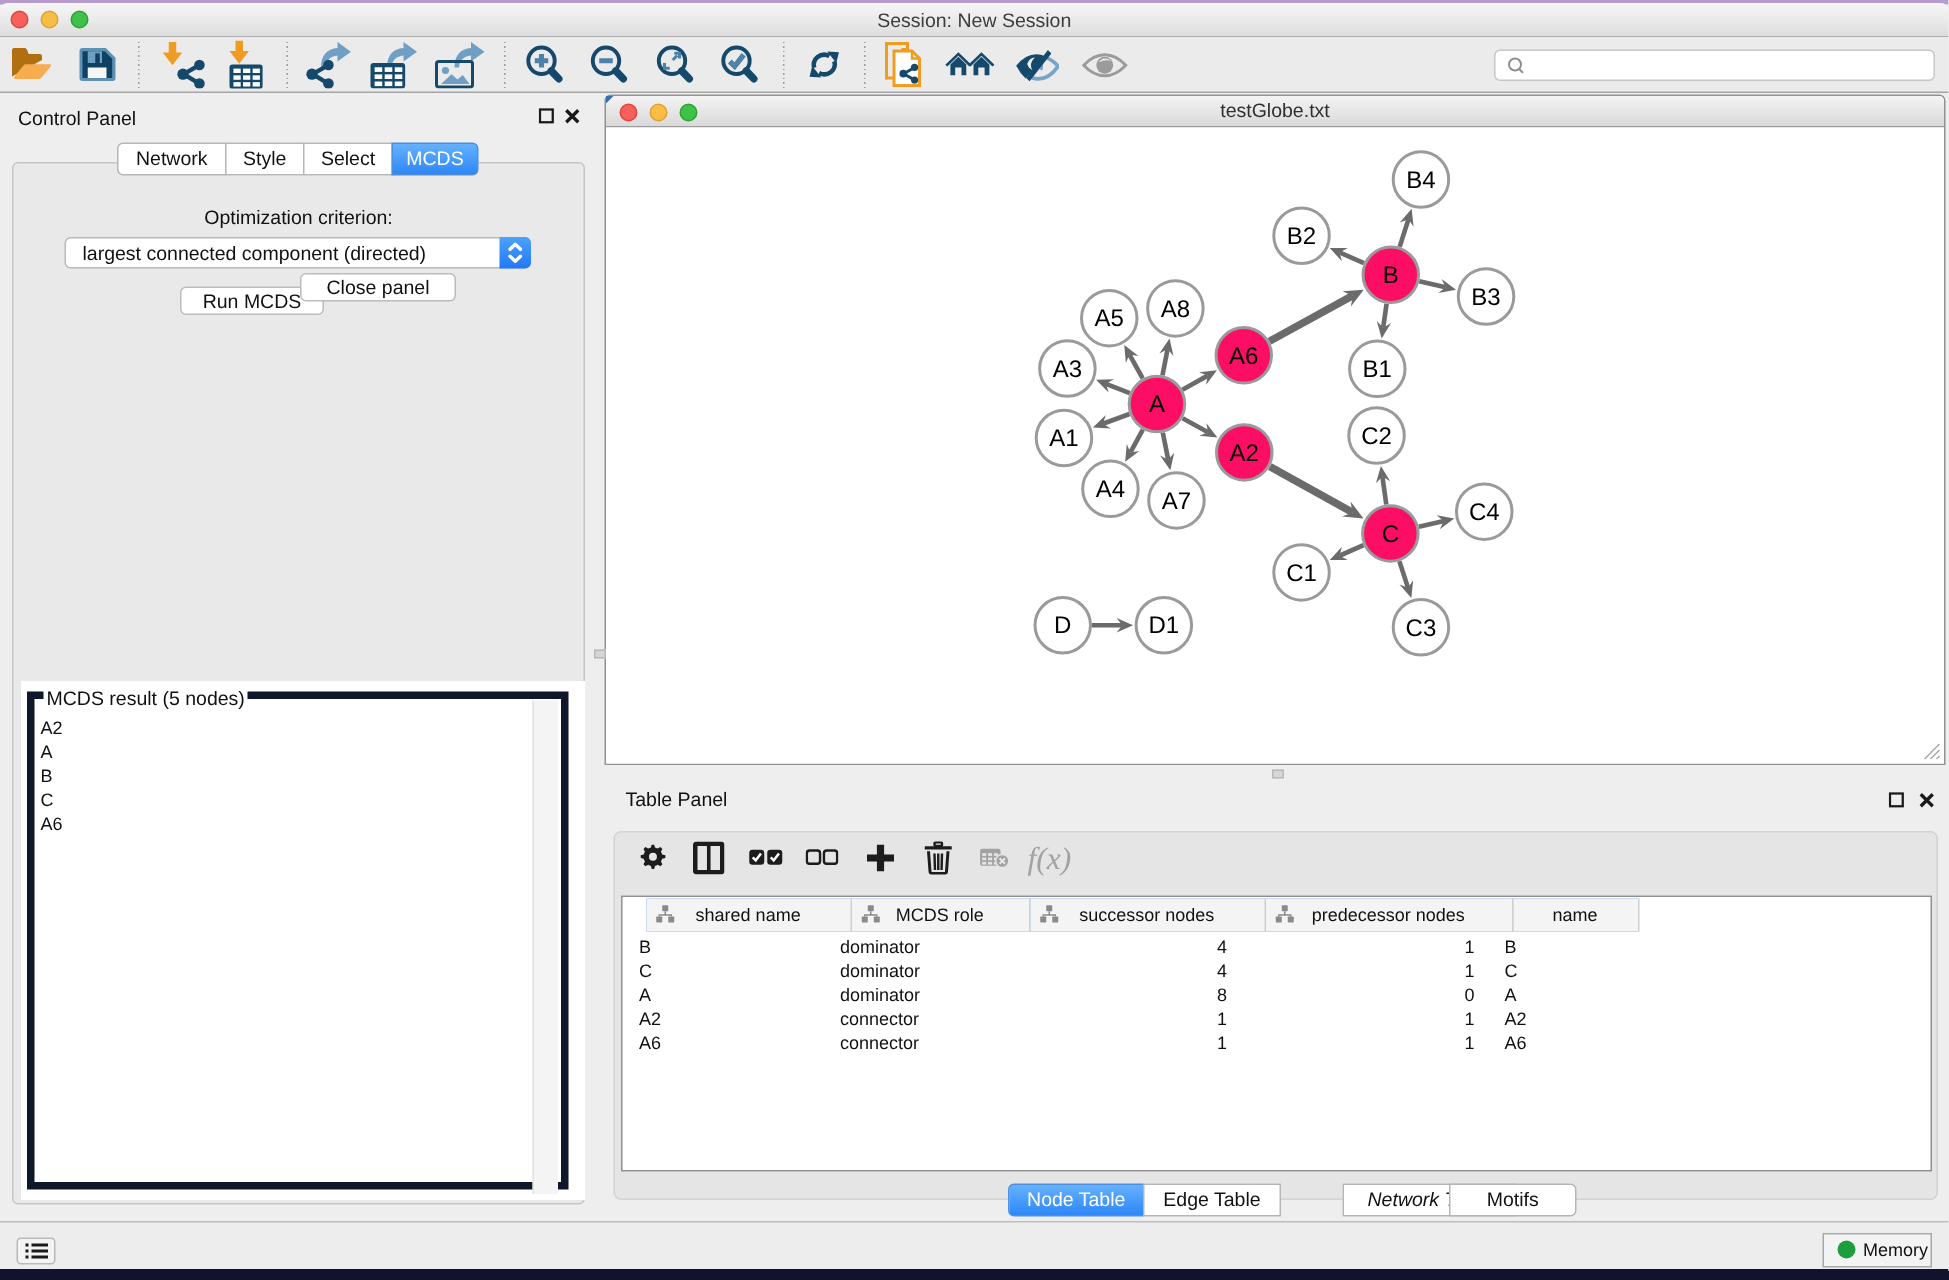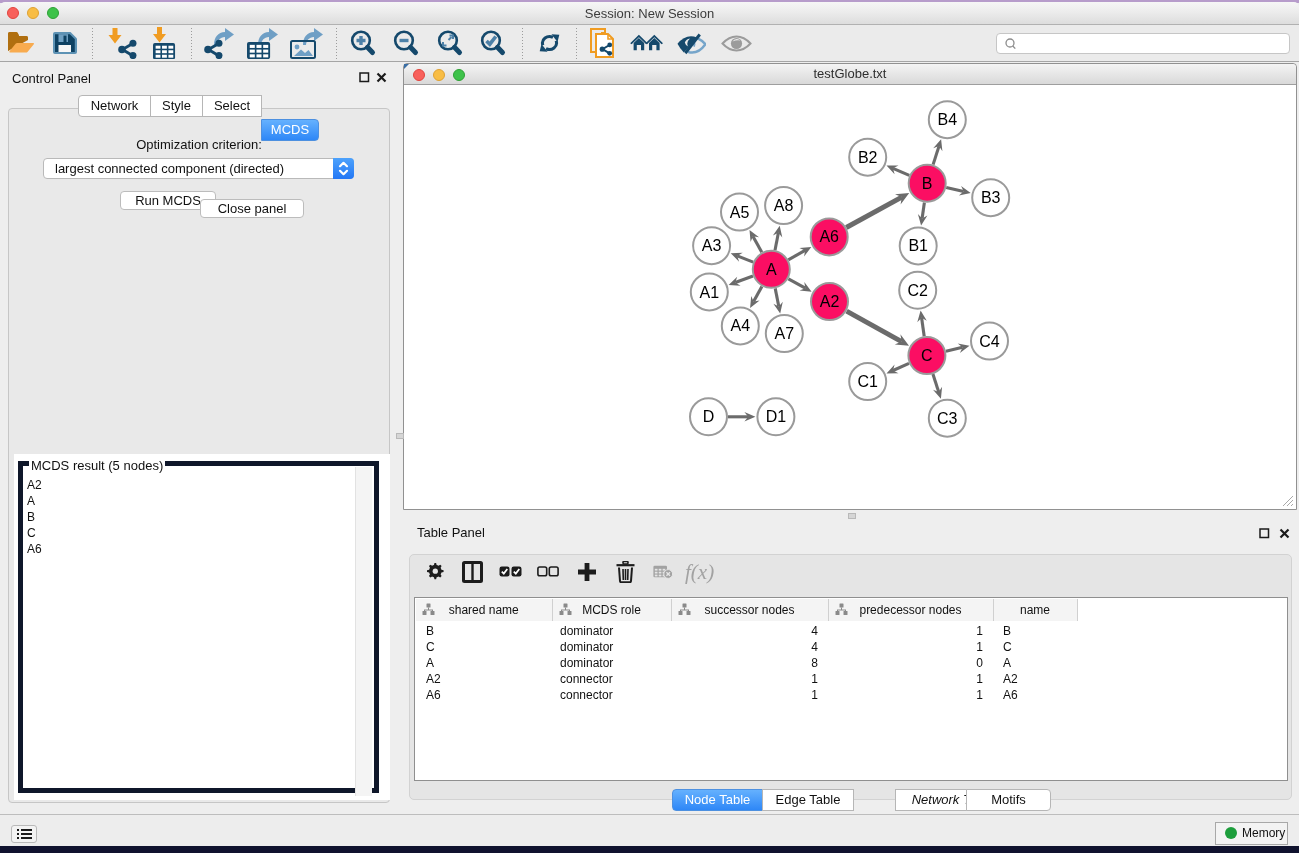--- a/index.html
+++ b/index.html
@@ -16,21 +16,21 @@
 #toolbar { left:0; top:25px; width:1299px; height:37px; background:#ebebeb; border-bottom:1px solid #a5a5a5; }
 .tbsep { position:absolute; top:28px; height:32px; width:1px;
   background:repeating-linear-gradient(#9c9c9c 0 1px, transparent 1px 3px); }
 #searchbox { left:996px; top:8px; width:294px; height:21px; background:#fff; border:1px solid #c6c6c6; border-radius:4px; }
 
 
 #cp-title { left:12px; top:71px; }
 #cpbody { left:8px; top:108px; width:382px; height:695px; background:#e9e9e9; border:1px solid #c6c6c6; border-radius:4px; }
 #cptabs { left:78px; top:95px; height:22px; z-index:3; }
 .mactab { position:absolute; top:0; height:22px; background:#fff; border:1px solid #b6b6b6; text-align:center; line-height:20px; color:#111; }
-.mactab.sel { background:linear-gradient(#65b1fe,#2e87f7); color:#fff; border-color:#4d90e0;margin-top:24px; }
+.mactab.sel { background:linear-gradient(#65b1fe,#2e87f7); color:#fff; border-color:#4d90e0; }
 #optlabel { left:8px; top:137px; width:382px; text-align:center; }
 #dropdown { left:43px; top:158px; width:311px; height:21px; background:#fff; border:1px solid #b9b9b9; border-radius:4px; line-height:19px; padding-left:11px; }
 #dropstep { position:absolute; right:-1px; top:-1px; width:21px; height:21px; background:linear-gradient(#4da2fc,#2377f5); border-radius:0 4px 4px 0; }
 .macbtn { position:absolute; height:19px; background:#fff; border:1px solid #bcbcbc; border-radius:4px; text-align:center; line-height:17px; }
 #mcdswhite { left:14px; top:454px; width:376px; height:346px; background:#fff; }
 #groupbox { position:absolute; left:4px; top:7px; width:361px; height:332px; border:5px solid #0f172a; }
 #grouplabel { position:absolute; left:6px; top:-8px; background:#fff; padding:0 2px; }
 #mcdslist { position:absolute; left:1px; top:11px; font-size:12px; }
 #mcdslist div { height:16px; line-height:16px; padding-left:3px; }
 #mcdsscroll { position:absolute; right:2px; top:1px; width:17px; height:329px; background:#f4f4f4; border-left:1px solid #e2e2e2; }
@@ -38,21 +38,21 @@
 
 #netwin { left:403px; top:63px; width:894px; height:447px; background:#fff; border:1px solid #919191; border-radius:4px 4px 0 0; }
 #nettitle { position:absolute; left:0; top:0; width:892px; height:21px; background:linear-gradient(#f4f4f4,#d9d9d9); border-bottom:1px solid #9e9e9e; border-radius:4px 4px 0 0; }
 #nettitle .title { width:100%; text-align:center; font-size:13px; color:#2f2f2f; line-height:20px; }
 #netcontent { position:absolute; left:0; top:22px; width:892px; height:423px; background:#fff; }
 
 
 #tp-title { left:417px; top:525px; }
 #tpbody { left:409px; top:554px; width:883px; height:246px; background:#e5e5e5; border:1px solid #d2d2d2; border-radius:5px; }
 #ttable { left:414px; top:597px; width:874px; height:184px; background:#fff; border:1px solid #8f8f8f; }
-#thead { position:absolute; left:1px; top:1px; width:661px; height:22px; background:#3b82f6; }
+#thead { position:absolute; left:16px; top:1px; width:661px; height:22px; background:#3b82f6; }
 .thc { position:absolute; top:0; height:22px; border-right:1px solid #d0d0d0; background:#f4f4f4; font-size:12px; line-height:22px; text-align:center; }
 .hicon { position:absolute; top:4px; }
 .trow { position:absolute; left:1px; width:860px; height:16px; font-size:12px; }
 .tcell { position:absolute; top:0; height:16px; line-height:16px; }
 .winbtn { position:absolute; }
 
 
 .btab { position:absolute; top:789px; height:22px; background:#fff; border:1px solid #b6b6b6; text-align:center; line-height:20px; z-index:3; }
 .btab.sel { background:linear-gradient(#65b1fe,#2e87f7); color:#fff; border-color:#4d90e0; }
 
@@ -238,21 +238,21 @@
 <div class="abs" id="optlabel">Optimization criterion:</div>
 <div class="abs" id="dropdown">largest connected component (directed)
   <div id="dropstep"><svg width="21" height="21">
         <g fill="none" stroke="#fff" stroke-width="2.2" stroke-linecap="round" stroke-linejoin="round">
           <path d="M7 8.2 L10.5 4.8 L14 8.2"></path>
           <path d="M7 12.8 L10.5 16.2 L14 12.8"></path>
         </g>
       </svg></div>
 </div>
 <div class="macbtn" style="left:92px;top:191px;width:96px;margin-left:28px;">Run MCDS</div>
-<div class="macbtn" style="left:200px;top:199px;width:104px;">Close panel</div>
+<div class="macbtn" style="left:200px;top:182px;width:104px;">Close panel</div>
 <div class="abs" id="mcdswhite">
   <div id="groupbox">
     <div id="grouplabel">MCDS result (5 nodes)</div>
     <div id="mcdslist">
         <div>A2</div>
         <div>A</div>
         <div>B</div>
         <div>C</div>
         <div>A6</div>
       </div>

